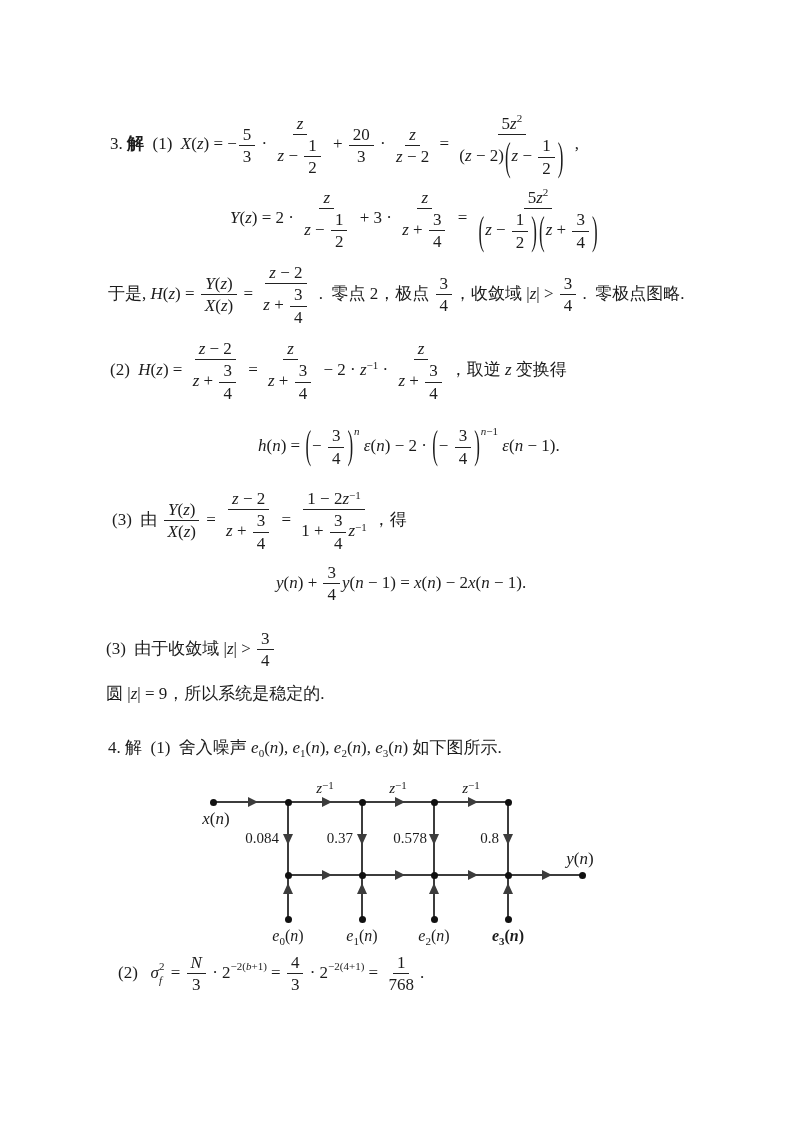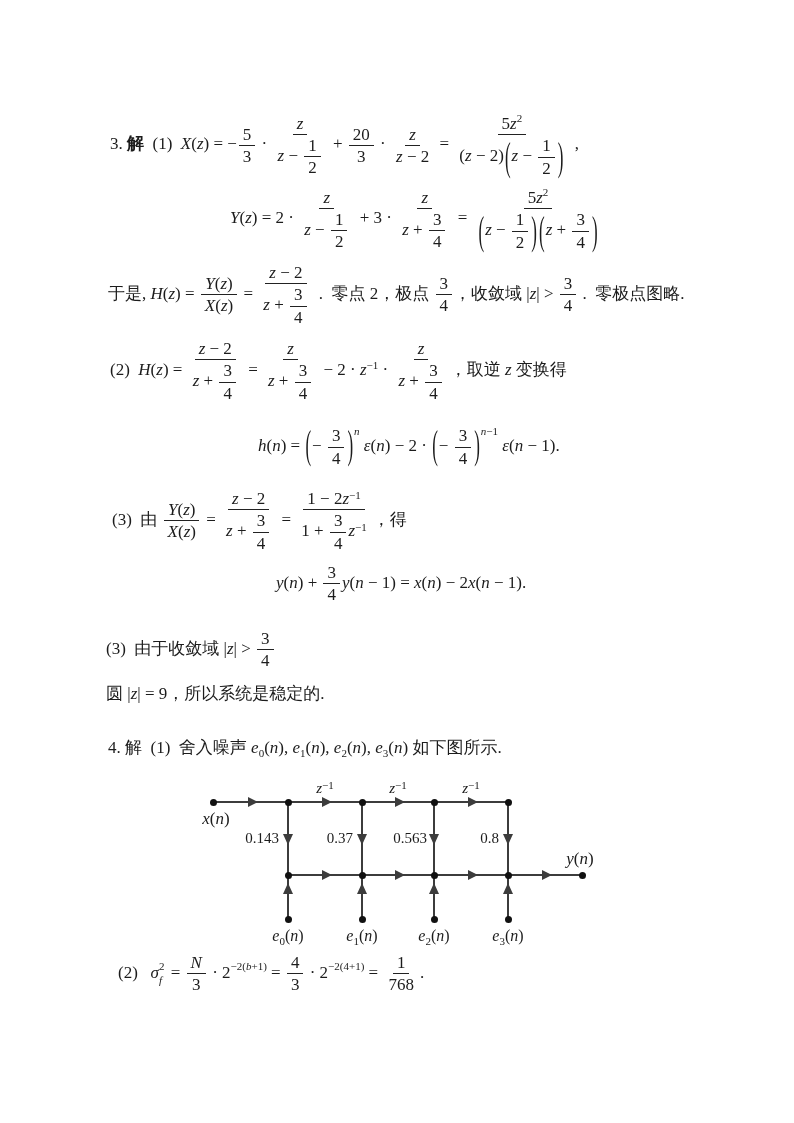--- a/index.html
+++ b/index.html
@@ -87,22 +87,22 @@
       <div class="arr down" style="left: 322.5px; top: 56px;"></div>
       <div class="arr up" style="left: 102.5px; top: 105px;"></div>
       <div class="arr up" style="left: 176.5px; top: 105px;"></div>
       <div class="arr up" style="left: 248.5px; top: 105px;"></div>
       <div class="arr up" style="left: 322.5px; top: 105px;"></div>
       <div class="dlabel" style="font-size: 17px; top: 32px; left: 36px; transform: translateX(-50%);"><span class="mi">x</span><span class="mr">(</span><span class="mi">n</span><span class="mr">)</span></div>
       <div class="dlabel" style="font-size: 17px; top: 72px; left: 400px; transform: translateX(-50%);"><span class="mi">y</span><span class="mr">(</span><span class="mi">n</span><span class="mr">)</span></div>
       <div class="dlabel" style="font-size: 15px; top: 1px; left: 145px; transform: translateX(-50%);"><span class="mi">z</span><span class="msup" style="vertical-align: 4px;"><span class="mr">−1</span></span></div>
       <div class="dlabel" style="font-size: 15px; top: 1px; left: 218px; transform: translateX(-50%);"><span class="mi">z</span><span class="msup" style="vertical-align: 4px;"><span class="mr">−1</span></span></div>
       <div class="dlabel" style="font-size: 15px; top: 1px; left: 291px; transform: translateX(-50%);"><span class="mi">z</span><span class="msup" style="vertical-align: 4px;"><span class="mr">−1</span></span></div>
-      <div class="dlabel" style="font-size: 15px; top: 52px; right: 351px;"><span class="mr">0.143</span></div>
+      <div class="dlabel" style="font-size: 15px; top: 52px; right: 351px;"><span class="mr">0.084</span></div>
       <div class="dlabel" style="font-size: 15px; top: 52px; right: 277px;"><span class="mr">0.37</span></div>
-      <div class="dlabel" style="font-size: 15px; top: 52px; right: 203px;"><span class="mr">0.563</span></div>
+      <div class="dlabel" style="font-size: 15px; top: 52px; right: 203px;"><span class="mr">0.578</span></div>
       <div class="dlabel" style="font-size: 15px; top: 52px; right: 131px;"><span class="mr">0.8</span></div>
       <div class="dlabel" style="font-size: 16px; top: 149px; left: 108px; transform: translateX(-50%);"><span class="mi">e</span><span class="msub"><span class="mr">0</span></span><span class="mr">(</span><span class="mi">n</span><span class="mr">)</span></div>
       <div class="dlabel" style="font-size: 16px; top: 149px; left: 182px; transform: translateX(-50%);"><span class="mi">e</span><span class="msub"><span class="mr">1</span></span><span class="mr">(</span><span class="mi">n</span><span class="mr">)</span></div>
       <div class="dlabel" style="font-size: 16px; top: 149px; left: 254px; transform: translateX(-50%);"><span class="mi">e</span><span class="msub"><span class="mr">2</span></span><span class="mr">(</span><span class="mi">n</span><span class="mr">)</span></div>
-      <div class="dlabel" style="font-size: 16px; top: 149px; left: 328px; transform: translateX(-50%);"><span class="mi">e</span><span class="msub"><span class="mr">3</span></span><span class="mr">(</span><span class="mi">n</span><span class="mr">)</span></div>
+      <div class="dlabel" style="font-size: 16px; top: 149px; left: 328px; transform: translateX(-50%); font-weight: bold;"><span class="mi">e</span><span class="msub"><span class="mr">3</span></span><span class="mr">(</span><span class="mi">n</span><span class="mr">)</span></div>
     </div>
 </div>
 
 </body></html>

